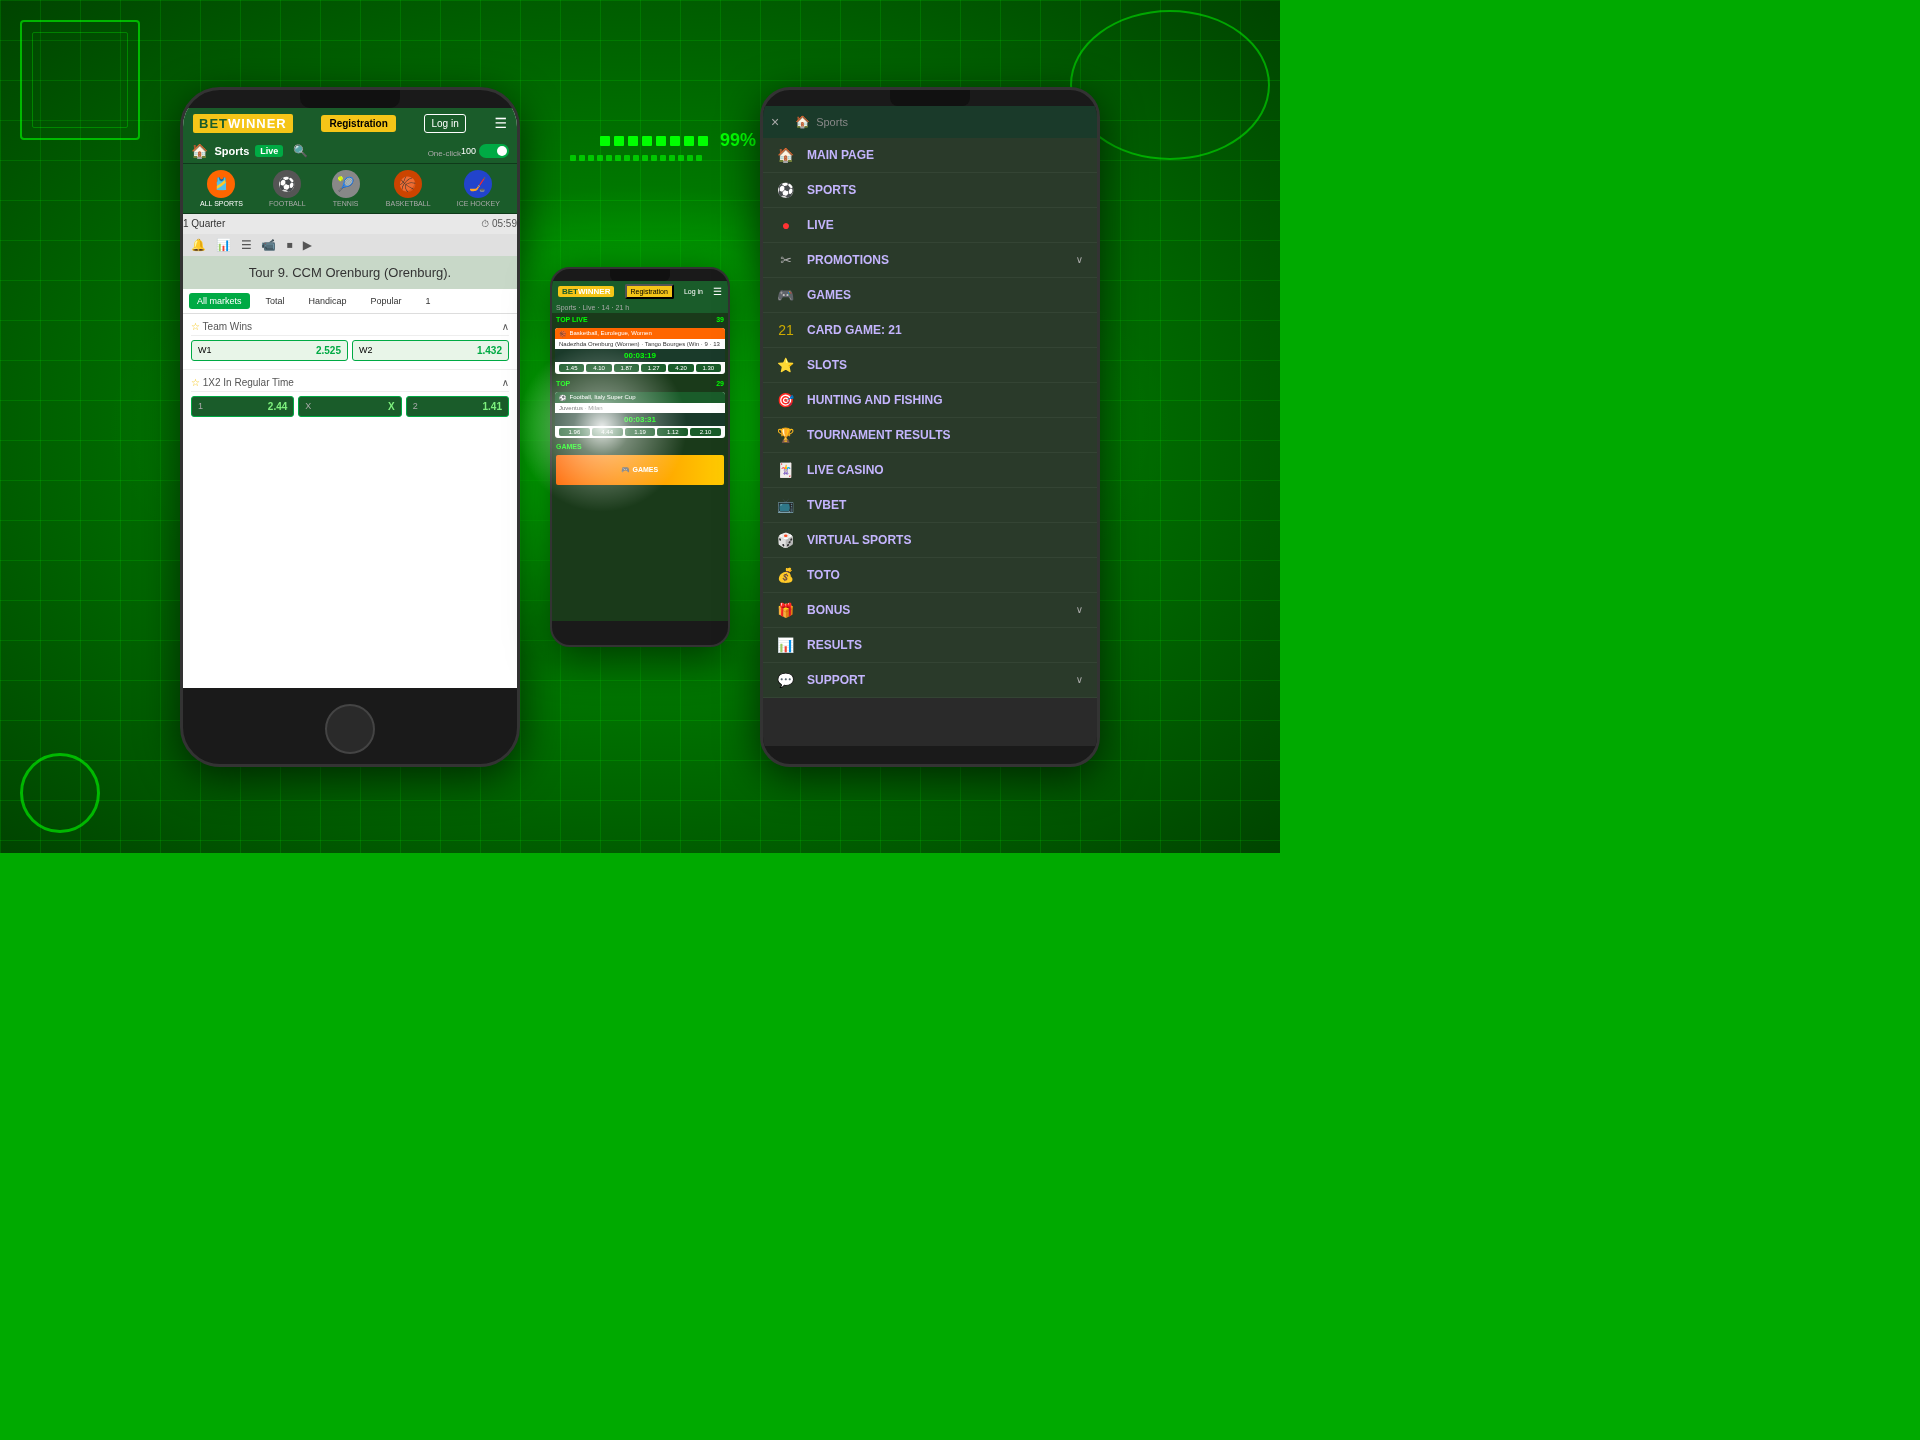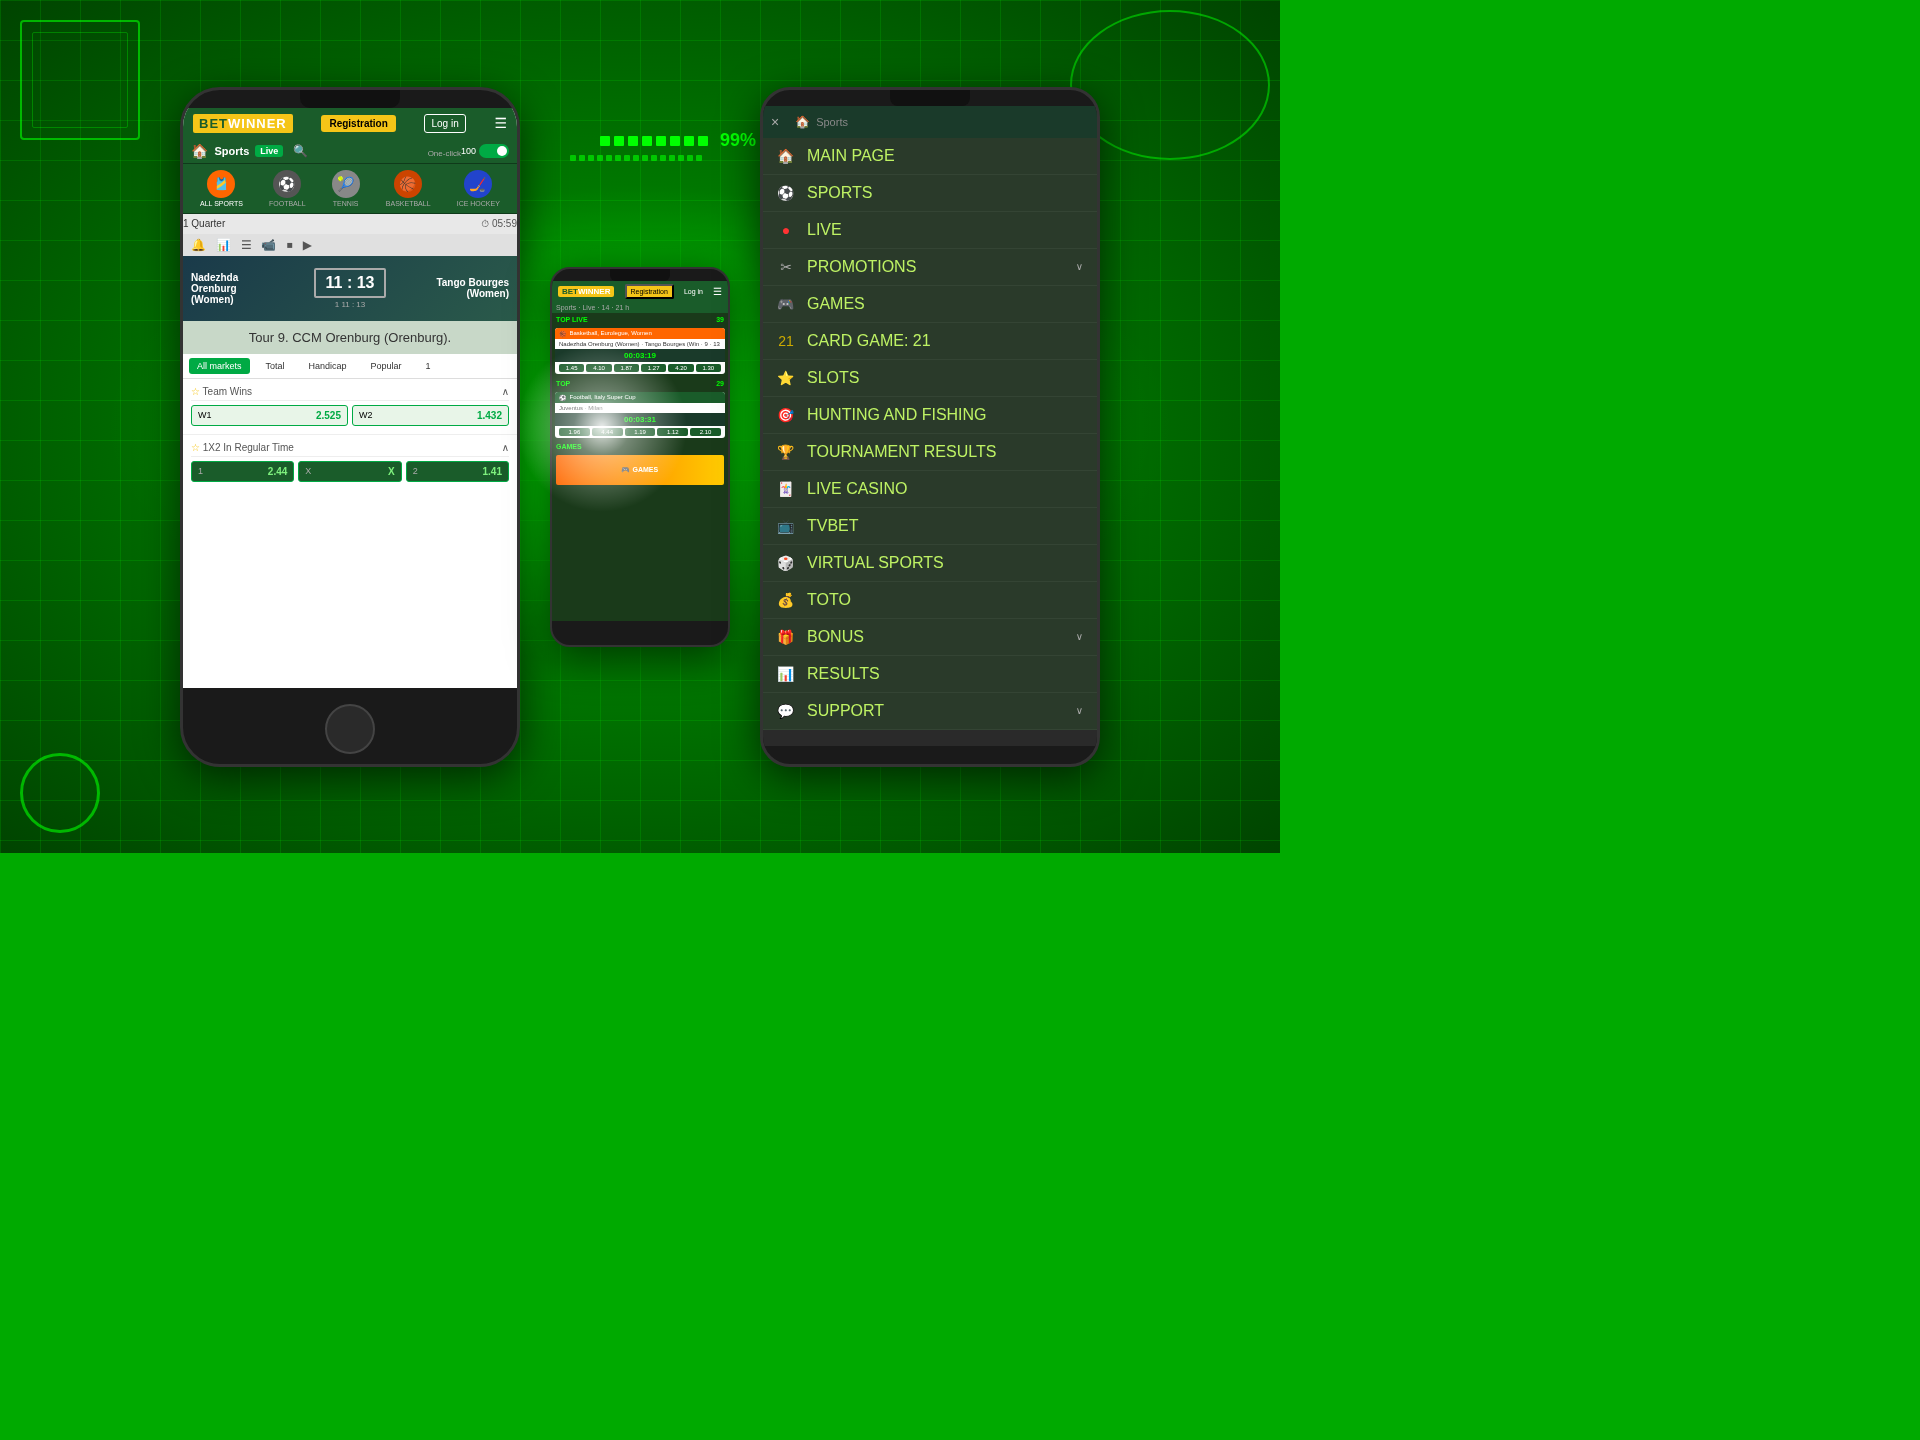--- a/index.html
+++ b/index.html
@@ -487,21 +487,21 @@
     }
     .menu-item {
       display: flex;
       align-items: center;
       padding: 9px 14px;
       border-bottom: 1px solid rgba(255,255,255,0.05);
       gap: 12px;
       position: relative;
     }
     .menu-icon { color: #aaa; font-size: 14px; width: 18px; text-align: center; }
-    .menu-label { color: #bef264; font-size: 16px; font-weight: 400; flex: 1; }
+    .menu-label { color: #c4b5fd; font-size: 12px; font-weight: 700; flex: 1; }
     .menu-chevron { color: #aaa; font-size: 10px; }
     .right-top-strip {
       background: #1a3a2a;
       padding: 4px 8px;
       display: flex;
       align-items: center;
       gap: 6px;
     }
     .right-sports-text { color: #888; font-size: 11px; }
   </style>
@@ -608,28 +608,20 @@
 
       <div class="match-icons">
         <span class="match-icon">🔔</span>
         <span class="match-icon">📊</span>
         <span class="match-icon">☰</span>
         <span class="match-icon">📹</span>
         <span class="match-icon">⏹</span>
         <span class="match-icon">▶</span>
       </div>
 
-      <div class="match-scores">
-        <span class="team-name">Nadezhda Orenburg (Women)</span>
-        <div>
-          <div class="score-box">11 : 13</div>
-          <div style="color:#aaa;font-size:8px;text-align:center;margin-top:2px;">1 11 : 13</div>
-        </div>
-        <span class="team-name" style="text-align:right;">Tango Bourges (Women)</span>
-      </div>
 
       <div class="match-info">Tour 9. CCM Orenburg (Orenburg).</div>
 
       <div class="markets-tabs">
         <div class="market-tab active">All markets</div>
         <div class="market-tab">Total</div>
         <div class="market-tab">Handicap</div>
         <div class="market-tab">Popular</div>
         <div class="market-tab">1</div>
       </div>

